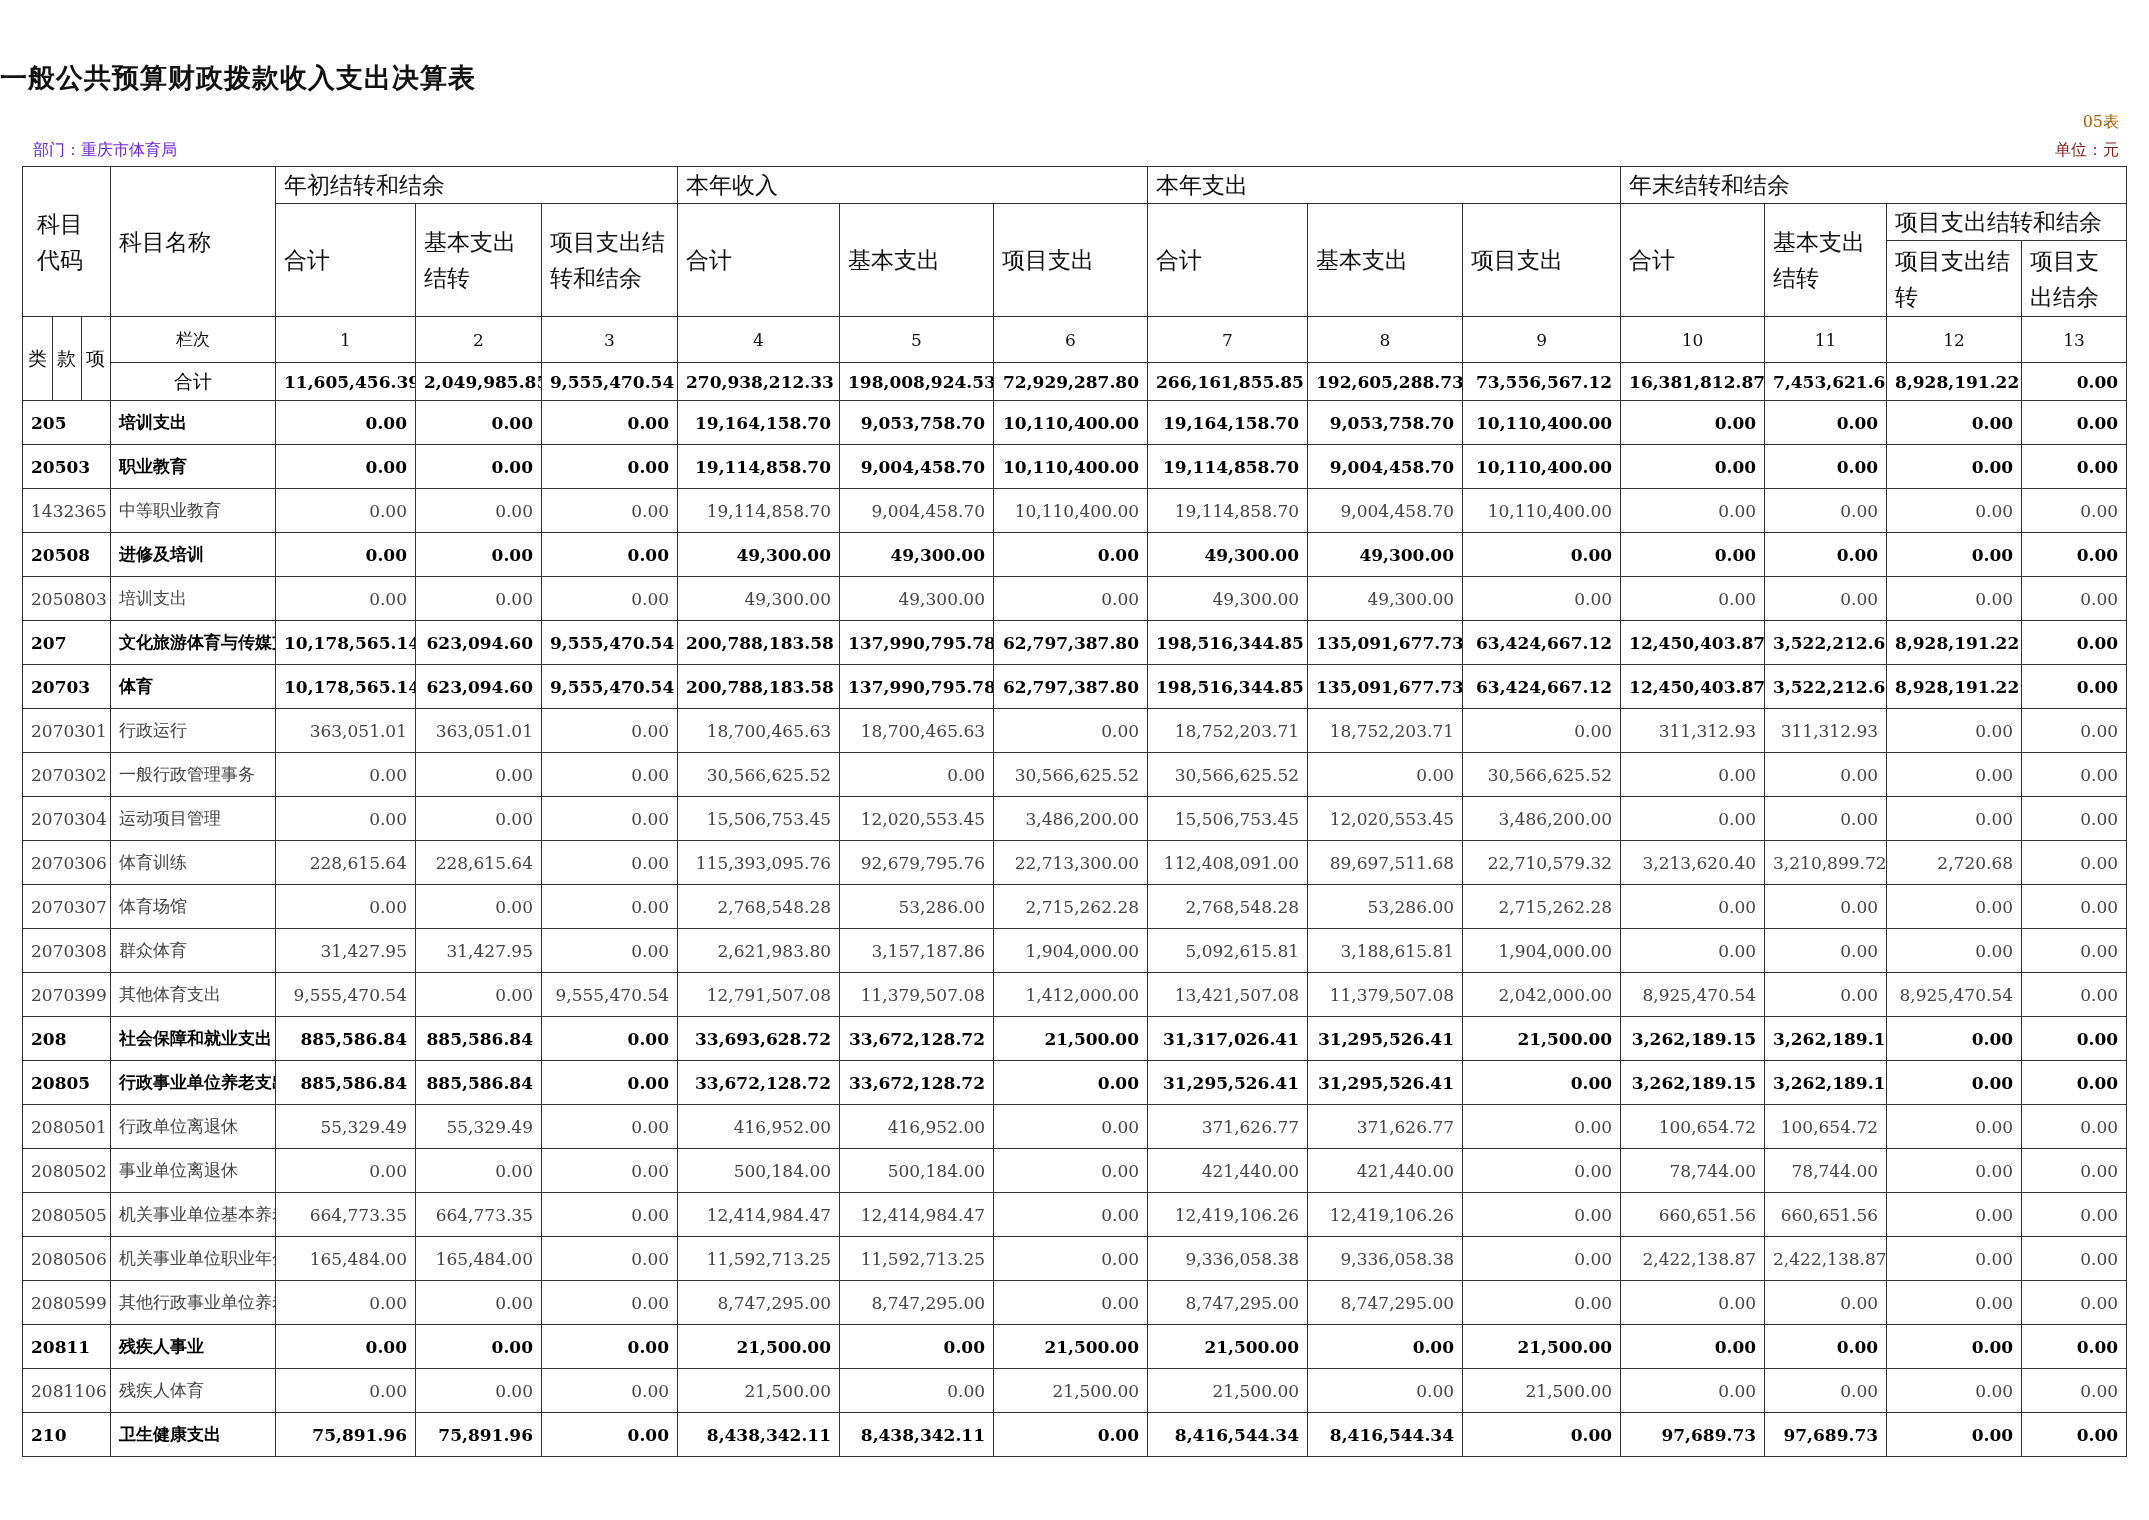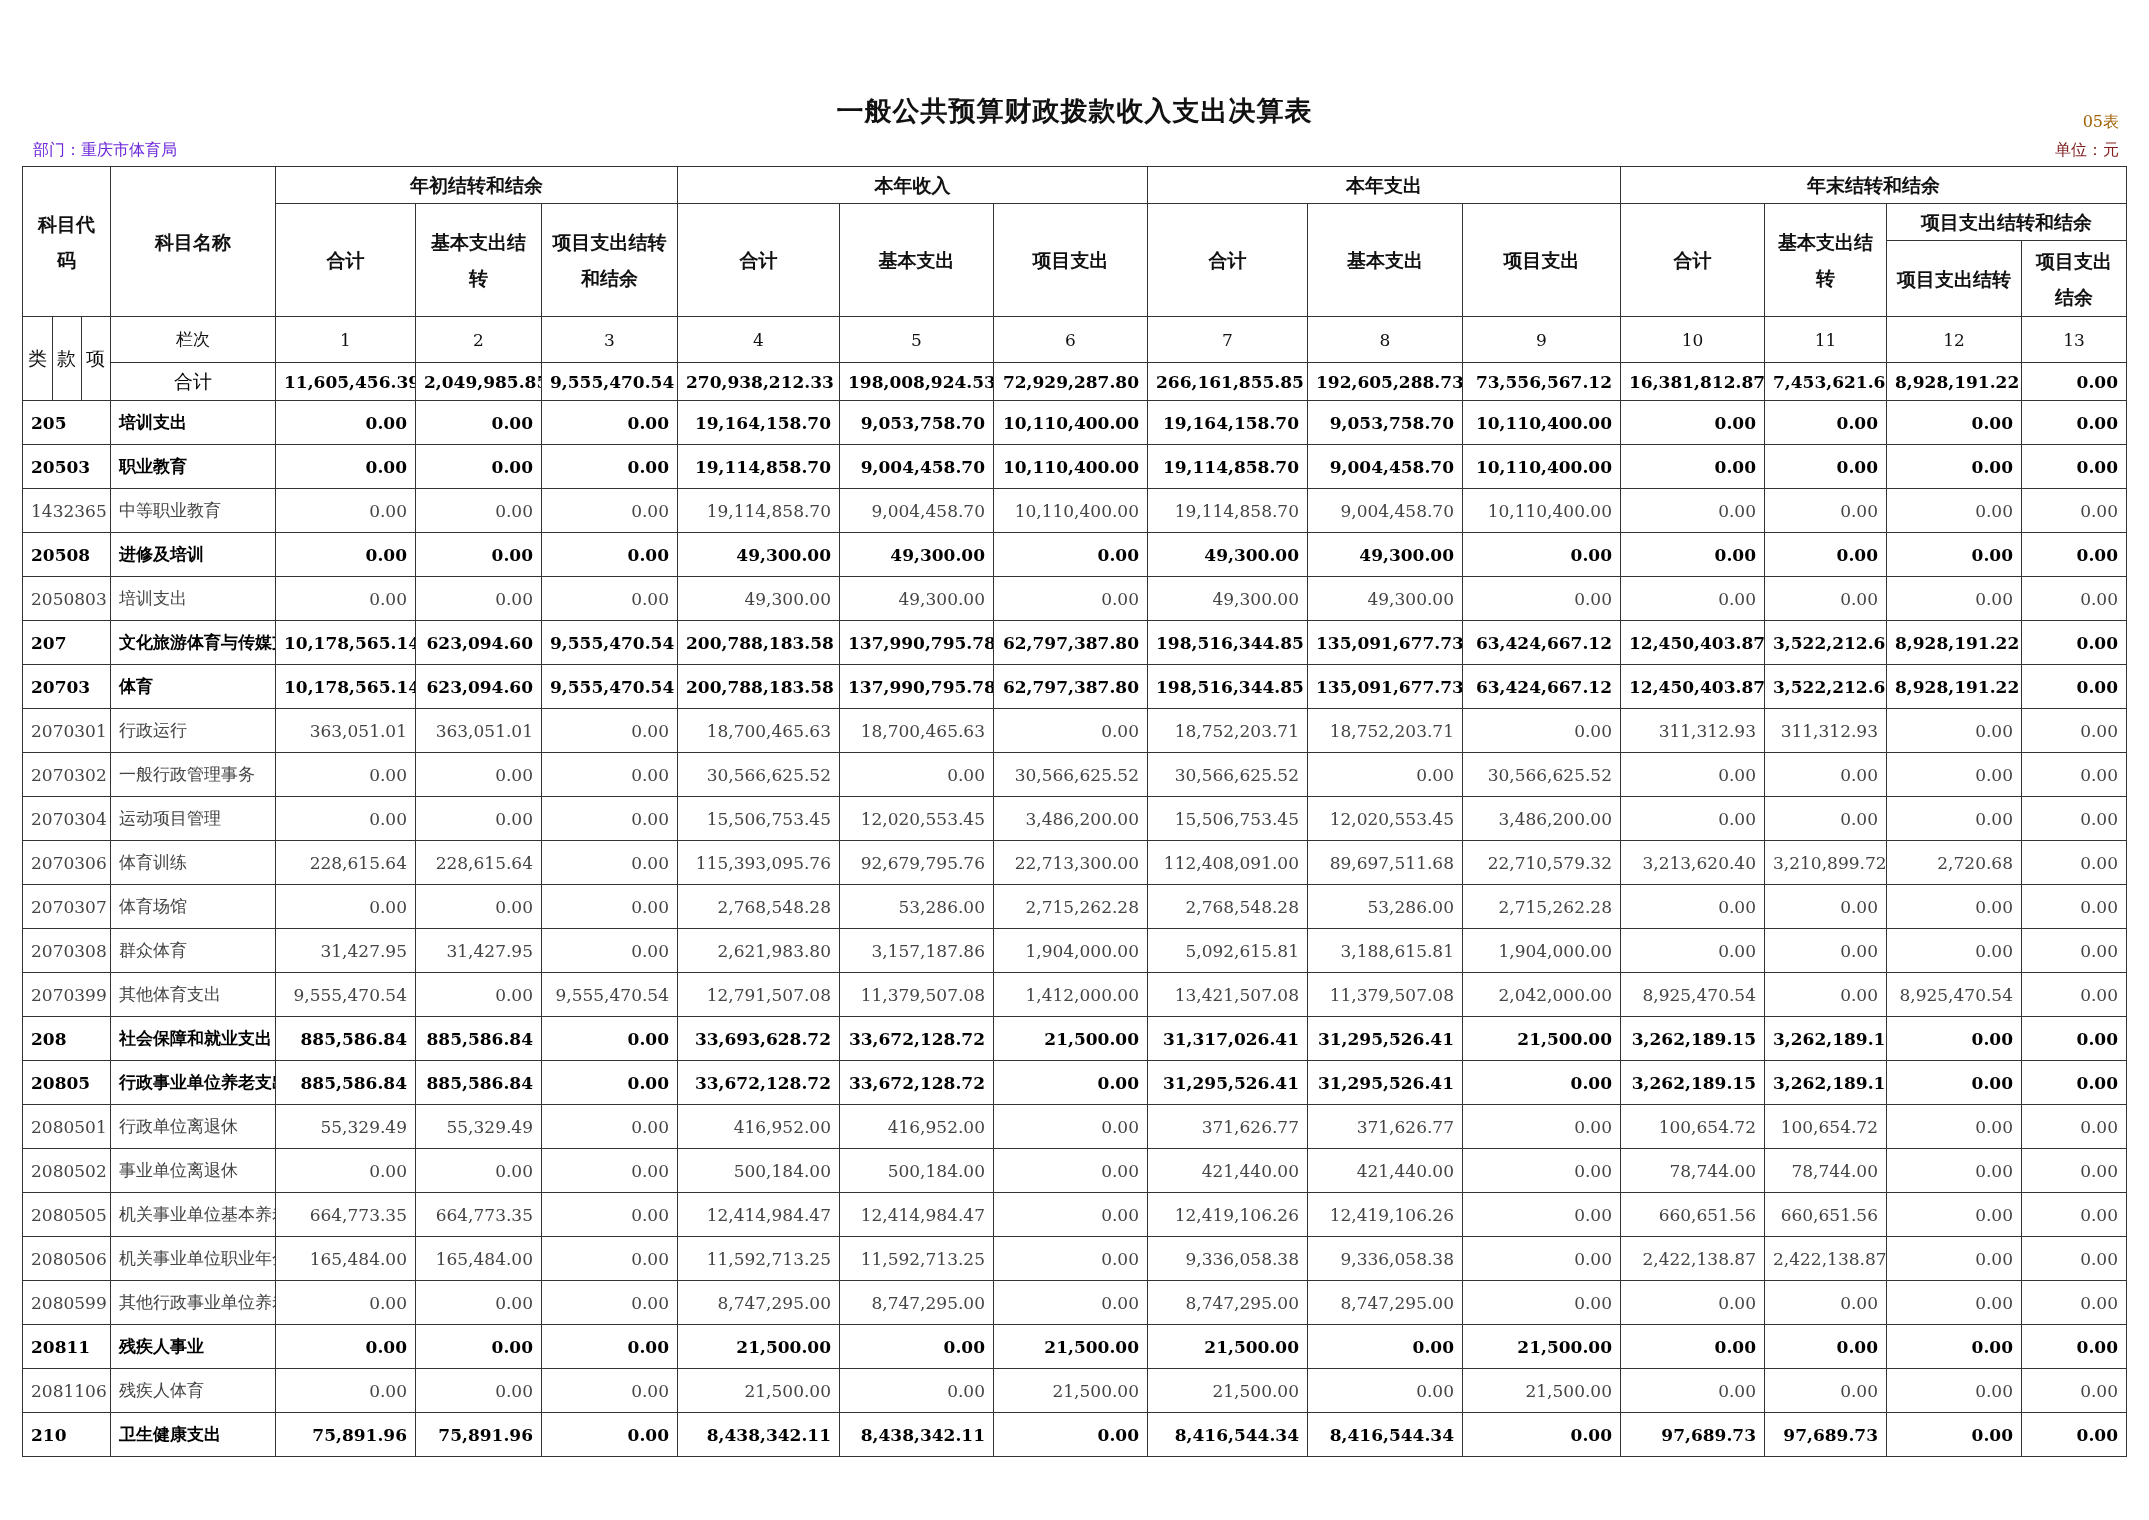--- a/index.html
+++ b/index.html
@@ -3,21 +3,21 @@
 <meta charset="utf-8">
 <style>
   html, body { margin: 0; padding: 0; background: #ffffff; }
   body {
     width: 2149px; height: 1520px; position: relative; overflow: hidden;
     font-family: "DejaVu Serif", "Liberation Serif", serif;
     color: #111;
   }
   .title {
     position: absolute; left: 0; top: 60px; width: 2149px;
-    text-align: center; font-size: 27px; font-weight: bold; letter-spacing: 1px; margin-top: 33px;
+    font-size: 27px; font-weight: bold; letter-spacing: 1px;
   }
   .form-no {
     position: absolute; right: 30px; top: 112px; font-size: 16px; color: #a16207;
   }
   .dept {
     position: absolute; left: 33px; top: 140px; font-size: 16px; color: #6d28d9;
   }
   .unit {
     position: absolute; right: 30px; top: 140px; font-size: 16px; color: #7f1d1d;
   }
@@ -27,22 +27,22 @@
     width: 2104px;
   }
   table.grid td, table.grid th {
     border: 1.4px solid #333;
     padding: 0 8px;
     font-size: 17px;
     white-space: nowrap;
     overflow: hidden;
   }
   table.grid th {
-    font-weight: bold; text-align: center; line-height: 36px; white-space: normal;
-    font-size: 19px;
+    font-weight: normal; text-align: left; line-height: 36px; white-space: normal;
+    font-size: 23px;
   }
   .hdr-group th { height: 36px; }
   .idx-row td { height: 45px; text-align: center; font-size: 19px; }
   .total-row td { height: 37px; }
   tr.data td { height: 43px; }
   td.num { text-align: right; }
   td.code { text-align: left; }
   td.name { text-align: left; white-space: normal; line-height: 19px; }
   tr.bold td { font-weight: bold; color: #000; }
   tr.plain td { color: #444; }

